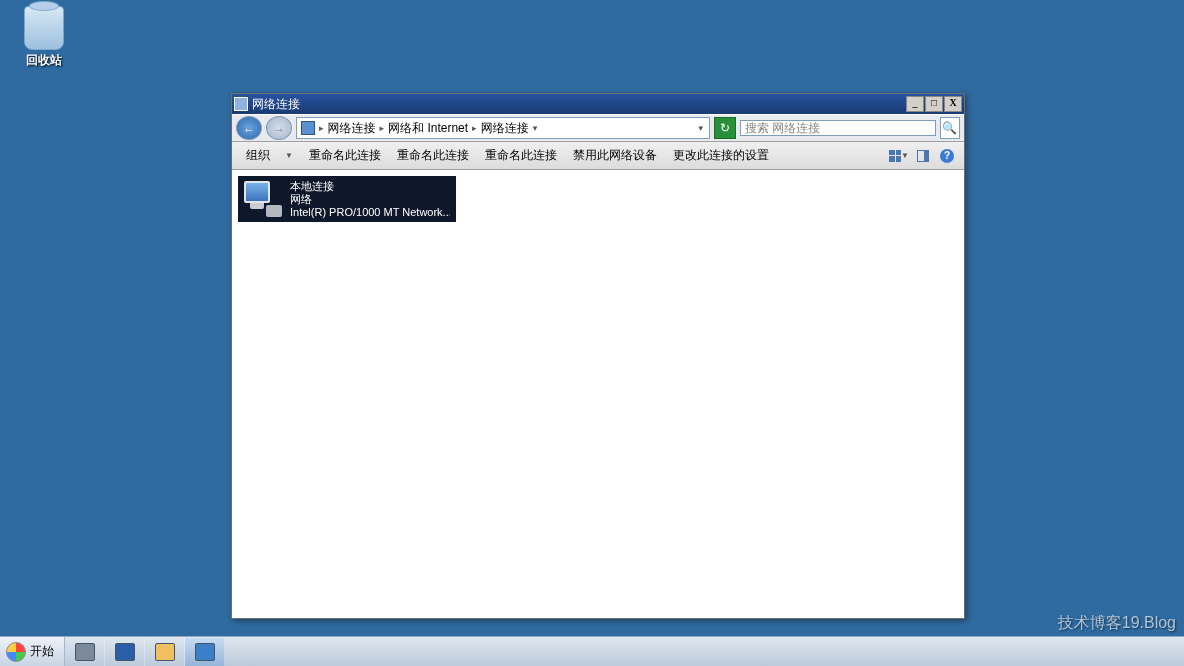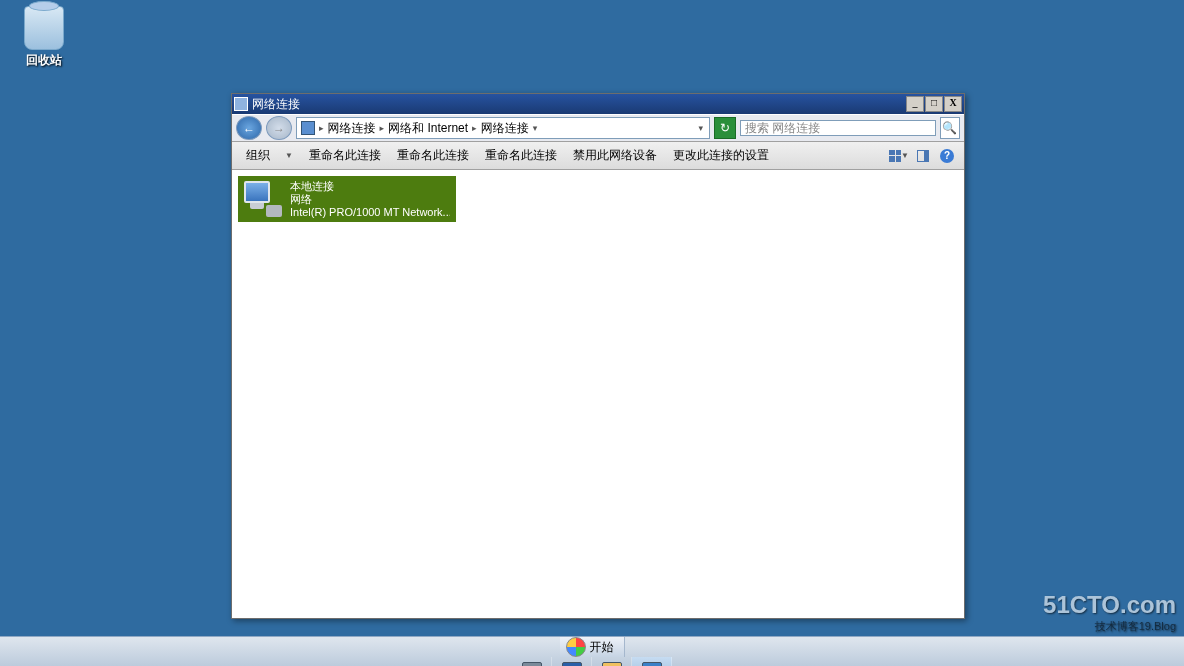--- a/index.html
+++ b/index.html
@@ -38,34 +38,34 @@
 .tb-drop { font-size: 8px; color: #555; }
 .tb-spacer { flex: 1; }
 .tb-viewbtn { width: 22px; height: 22px; border: 1px solid transparent; display: flex; align-items: center; justify-content: center; cursor: pointer; margin-left: 2px; }
 .vw-tiles { display: grid; grid-template: 1fr 1fr / 1fr 1fr; gap: 1px; width: 12px; height: 12px; }
 .vw-tiles i { background: #4a77b4; }
 .vw-pane { width: 12px; height: 12px; border: 1px solid #4a77b4; position: relative; }
 .vw-pane::before { content: ""; position: absolute; right: 0; top: 0; bottom: 0; width: 4px; background: #4a77b4; }
 .vw-help { width: 14px; height: 14px; border-radius: 50%; background: #3a7bd5; color: #fff; font-size: 10px; font-weight: bold; text-align: center; line-height: 14px; }
 
 .content { flex: 1; background: #fff; padding: 6px; overflow: auto; }
-.netitem { width: 218px; height: 46px; background: #4d7c0f; display: flex; align-items: center; gap: 8px; padding: 12px 6px; cursor: pointer; }
+.netitem { width: 218px; height: 46px; background: #0f172a; display: flex; align-items: center; gap: 8px; padding: 12px 6px; cursor: pointer; }
 .netitem .neticon { width: 38px; height: 36px; position: relative; }
 .netitem .neticon .mon { position: absolute; left: 0; top: 0; width: 26px; height: 22px; background: linear-gradient(#7ab0e8, #3a74be); border: 2px solid #e0e6ec; border-radius: 2px; }
 .netitem .neticon .base { position: absolute; left: 6px; top: 22px; width: 14px; height: 6px; background: #c8cdd4; border-radius: 0 0 2px 2px; }
 .netitem .neticon .plug { position: absolute; right: 0; bottom: 0; width: 16px; height: 12px; background: #b4b9bf; border-radius: 2px; }
 .netitem .ntext { flex: 1; color: #fff; font-size: 11px; line-height: 13px; font-family: "SimSun", monospace; white-space: nowrap; overflow: hidden; }
 
 
 .watermark { position: absolute; right: 8px; bottom: 32px; text-align: right; opacity: .6; font-family: Arial; }
 .watermark .wm1 { color: #fff; font-size: 24px; font-weight: bold; text-shadow: 1px 1px 2px #000; }
-.watermark .wm2 { color: #000000; font-size: 11px; text-shadow: 1px 1px 2px #000; }
+.watermark .wm2 { color: #ffffff; font-size: 16px; text-shadow: 1px 1px 2px #000; }
 
 
-.taskbar { position: absolute; left: 0; right: 0; bottom: 0; height: 30px; background: linear-gradient(#dfe6ee, #bccbdc); border-top: 1px solid #8fa8c4; display: flex; align-items: center; font-size: 12px; flex-direction: column; }
+.taskbar { position: absolute; left: 0; right: 0; bottom: 0; height: 30px; background: linear-gradient(#dfe6ee, #bccbdc); border-top: 1px solid #8fa8c4; display: flex; align-items: center; font-size: 12px; }
 .start { height: 30px; padding: 0 10px 0 6px; display: flex; align-items: center; gap: 4px; cursor: pointer; background: linear-gradient(#eef2f8, #c6d4e4); border-right: 1px solid #a5b7cd; }
 .start .orb { width: 20px; height: 20px; border-radius: 50%; background: conic-gradient(#f44 0 25%, #4c4 25% 50%, #48f 50% 75%, #fc4 75% 100%); border: 1px solid #888; }
 .task-icons { display: flex; align-items: center; height: 100%; }
 .task-ic { width: 40px; height: 28px; display: flex; align-items: center; justify-content: center; cursor: pointer; border-right: 1px solid rgba(255,255,255,.3); }
 .task-ic .ic { width: 20px; height: 18px; background: #6fa0d8; border: 1px solid #456; border-radius: 2px; }
 .task-ic.active { background: linear-gradient(#c6dcf2, #95b6d8); }
 .task-spacer { flex: 1; }
 .tray { display: flex; align-items: center; gap: 4px; padding: 0 6px; height: 100%; border-left: 1px solid #a5b7cd; }
 .tray .lang { font-size: 11px; padding: 0 4px; cursor: pointer; }
 .tray .ti { width: 14px; height: 14px; cursor: pointer; display: inline-block; }
@@ -163,21 +163,20 @@
       <div class="ntext">
         <div>本地连接</div>
         <div>网络</div>
         <div>Intel(R) PRO/1000 MT Network...</div>
       </div>
     </div>
   </div>
 </div>
 
 <div class="watermark">
-  <div class="wm1">51CTO.com</div>
   <div class="wm2">技术博客19.Blog</div>
 </div>
 
 <div class="taskbar">
   <div class="start">
     <div class="orb"></div>
     <span>开始</span>
   </div>
   <div class="task-icons">
     <div class="task-ic">

